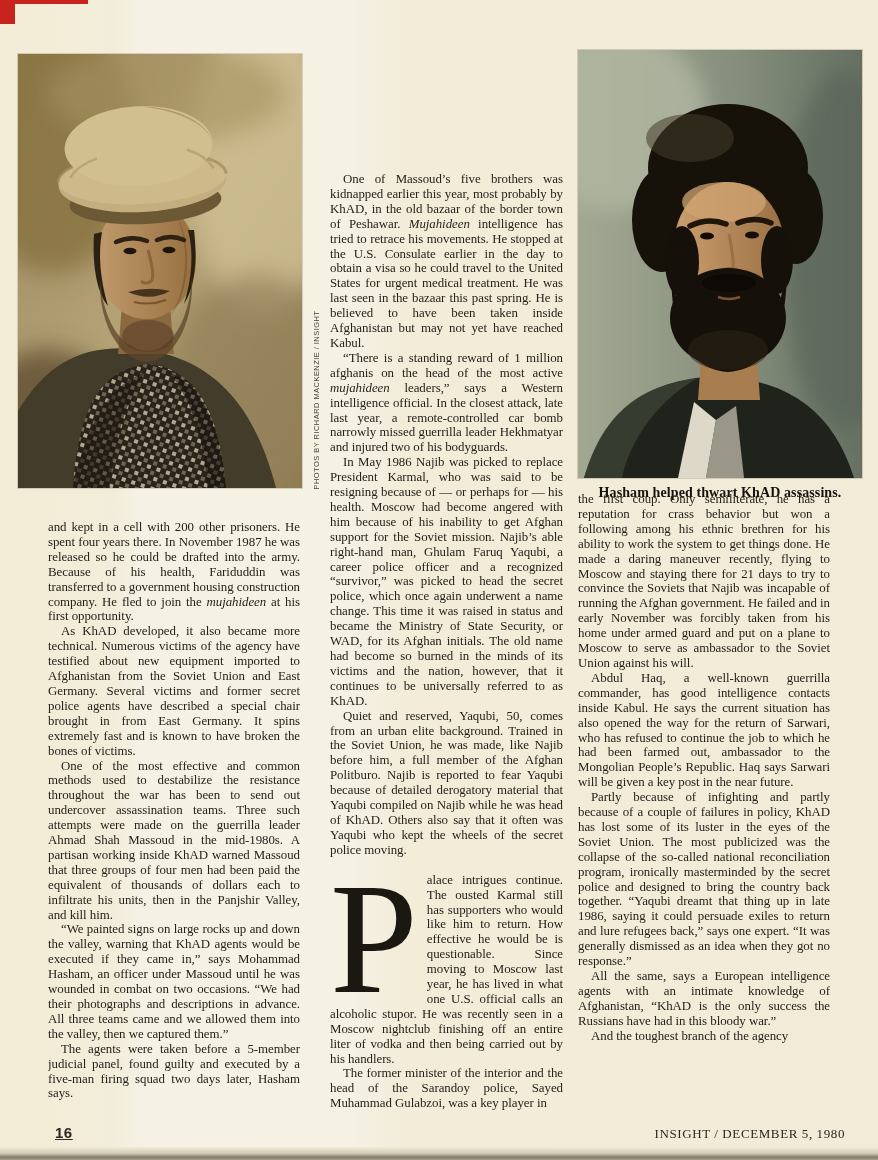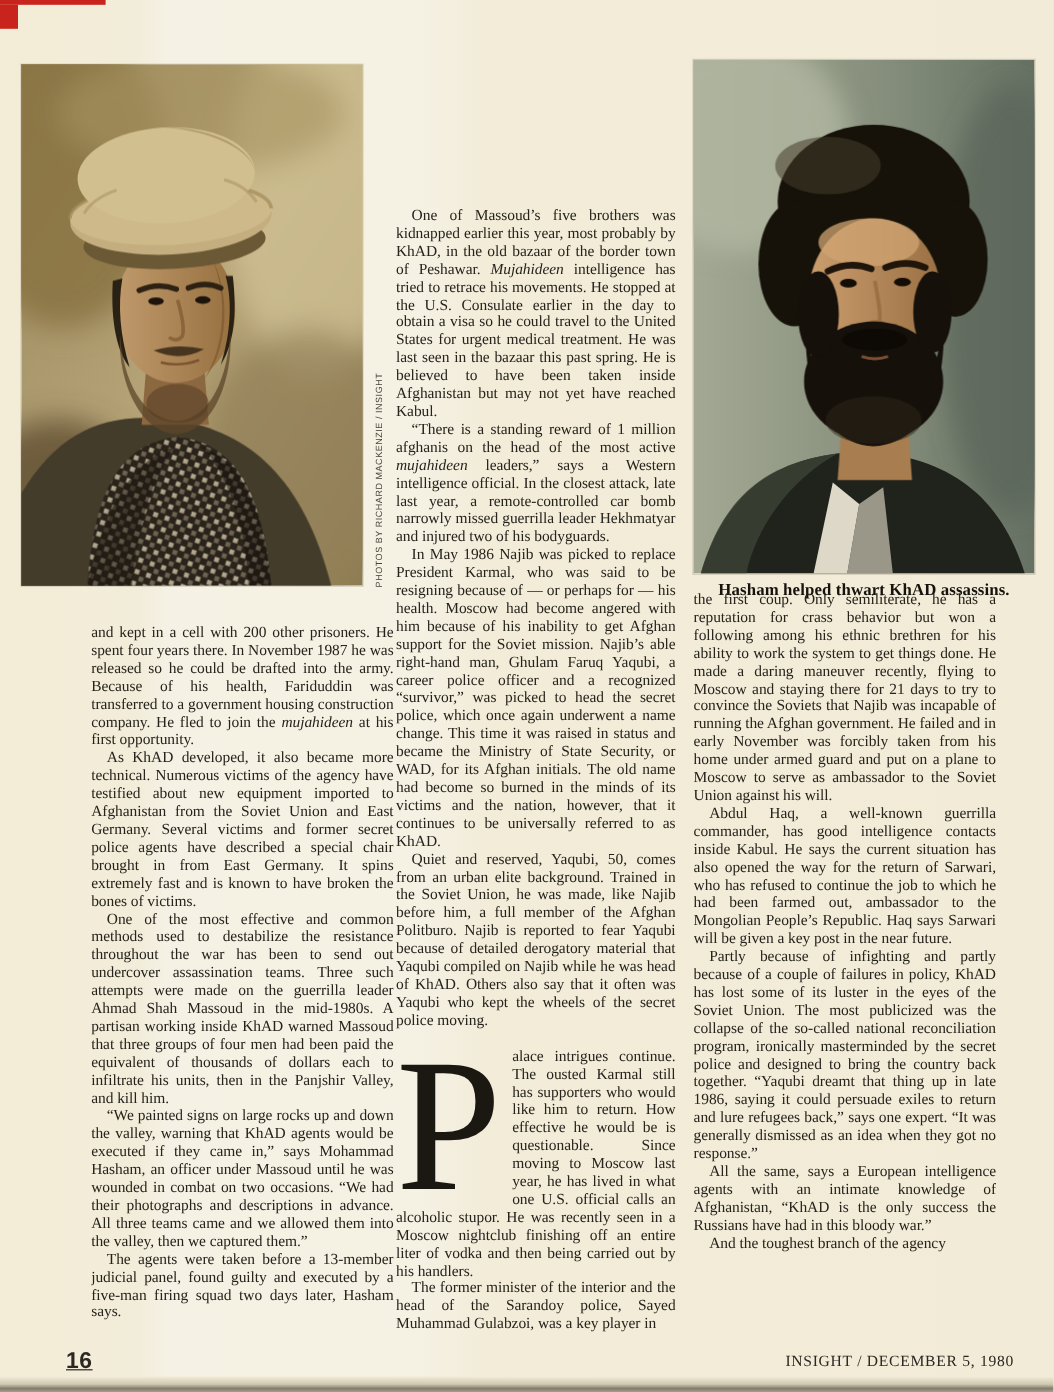--- a/index.html
+++ b/index.html
@@ -21,26 +21,26 @@
   .credit{position:absolute;left:228px;top:395px;width:178px;height:11px;
           transform:rotate(-90deg);font-family:"Liberation Sans",sans-serif;
           font-size:7.5px;letter-spacing:.45px;color:#49443a;white-space:nowrap;}
   .col{position:absolute;font-size:12.9px;line-height:14.9px;text-align:justify;
        color:#26231d;overflow:hidden;letter-spacing:-.05px;}
   .col p{margin:0;}
   .col p.indent{text-indent:13px;}
   .col p.has-dropcap{margin-top:15px;}
   .dropcap{float:left;font-family:"Liberation Serif",serif;font-size:158px;
            line-height:116px;padding:8px 9px 0 0;color:#1b1812;}
-  .col-left{left:48px;top:520px;width:252px;height:608px;margin-left:28px;}
+  .col-left{left:48px;top:520px;width:252px;height:608px;}
   .col-middle{left:330px;top:172px;width:233px;height:952px;}
   .col-right{left:578px;top:492px;width:252px;height:608px;}
   .footer-left{position:absolute;left:55px;top:1124px;
                font-family:"Liberation Sans",sans-serif;font-weight:700;
-               font-size:19px;letter-spacing:.5px;color:#2b2823;text-decoration:underline;}
+               font-size:15px;letter-spacing:.5px;color:#2b2823;text-decoration:underline;}
   .footer-right{position:absolute;right:33px;top:1126px;font-size:13px;
                 letter-spacing:.6px;color:#2b2722;}
   .bottom-edge{position:absolute;left:0;top:1147px;width:878px;height:13px;
                background:linear-gradient(#f2ecd8 0%,#cfc8b2 50%,#837c6b 78%,#a79f8b 100%);}
 </style>
 </head>
 <body>
 
 <div class="page">
 
@@ -156,21 +156,21 @@
       <ellipse cx="150" cy="300" rx="40" ry="20" fill="#2e2517" opacity="0.5"></ellipse>
     </svg>
   </figure>
   <div class="caption caption-right">Hasham helped thwart KhAD assassins.</div>
 
   <div class="col col-left" id="col-left">
       <p>and kept in a cell with 200 other prisoners. He spent four years there. In November 1987 he was released so he could be drafted into the army. Because of his health, Fariduddin was transferred to a government housing construction company. He fled to join the <i>mujahideen</i> at his first opportunity.</p>
       <p class="indent">As KhAD developed, it also became more technical. Numerous victims of the agency have testified about new equipment imported to Afghanistan from the Soviet Union and East Germany. Several victims and former secret police agents have described a special chair brought in from East Germany. It spins extremely fast and is known to have broken the bones of victims.</p>
       <p class="indent">One of the most effective and common methods used to destabilize the resistance throughout the war has been to send out undercover assassination teams. Three such attempts were made on the guerrilla leader Ahmad Shah Massoud in the mid-1980s. A partisan working inside KhAD warned Massoud that three groups of four men had been paid the equivalent of thousands of dollars each to infiltrate his units, then in the Panjshir Valley, and kill him.</p>
       <p class="indent">“We painted signs on large rocks up and down the valley, warning that KhAD agents would be executed if they came in,” says Mohammad Hasham, an officer under Massoud until he was wounded in combat on two occasions. “We had their photographs and descriptions in advance. All three teams came and we allowed them into the valley, then we captured them.”</p>
-      <p class="indent">The agents were taken before a 13-member judicial panel, found guilty and executed by a five-man firing squad two days later, Hasham says.</p>
+      <p class="indent">The agents were taken before a 5-member judicial panel, found guilty and executed by a five-man firing squad two days later, Hasham says.</p>
     </div>
   <div class="col col-middle" id="col-middle">
       <p class="indent">One of Massoud’s five brothers was kidnapped earlier this year, most probably by KhAD, in the old bazaar of the border town of Peshawar. <i>Mujahideen</i> intelligence has tried to retrace his movements. He stopped at the U.S. Consulate earlier in the day to obtain a visa so he could travel to the United States for urgent medical treatment. He was last seen in the bazaar this past spring. He is believed to have been taken inside Afghanistan but may not yet have reached Kabul.</p>
       <p class="indent">“There is a standing reward of 1 million afghanis on the head of the most active <i>mujahideen</i> leaders,” says a Western intelligence official. In the closest attack, late last year, a remote-controlled car bomb narrowly missed guerrilla leader Hekhmatyar and injured two of his bodyguards.</p>
       <p class="indent">In May 1986 Najib was picked to replace President Karmal, who was said to be resigning because of — or perhaps for — his health. Moscow had become angered with him because of his inability to get Afghan support for the Soviet mission. Najib’s able right-hand man, Ghulam Faruq Yaqubi, a career police officer and a recognized “survivor,” was picked to head the secret police, which once again underwent a name change. This time it was raised in status and became the Ministry of State Security, or WAD, for its Afghan initials. The old name had become so burned in the minds of its victims and the nation, however, that it continues to be universally referred to as KhAD.</p>
       <p class="indent">Quiet and reserved, Yaqubi, 50, comes from an urban elite background. Trained in the Soviet Union, he was made, like Najib before him, a full member of the Afghan Politburo. Najib is reported to fear Yaqubi because of detailed derogatory material that Yaqubi compiled on Najib while he was head of KhAD. Others also say that it often was Yaqubi who kept the wheels of the secret police moving.</p>
       <p class="has-dropcap"><span class="dropcap">P</span>alace intrigues continue. The ousted Karmal still has supporters who would like him to return. How effective he would be is questionable. Since moving to Moscow last year, he has lived in what one U.S. official calls an alcoholic stupor. He was recently seen in a Moscow nightclub finishing off an entire liter of vodka and then being carried out by his handlers.</p>
       <p class="indent">The former minister of the interior and the head of the Sarandoy police, Sayed Muhammad Gulabzoi, was a key player in</p>
     </div>
   <div class="col col-right" id="col-right">

